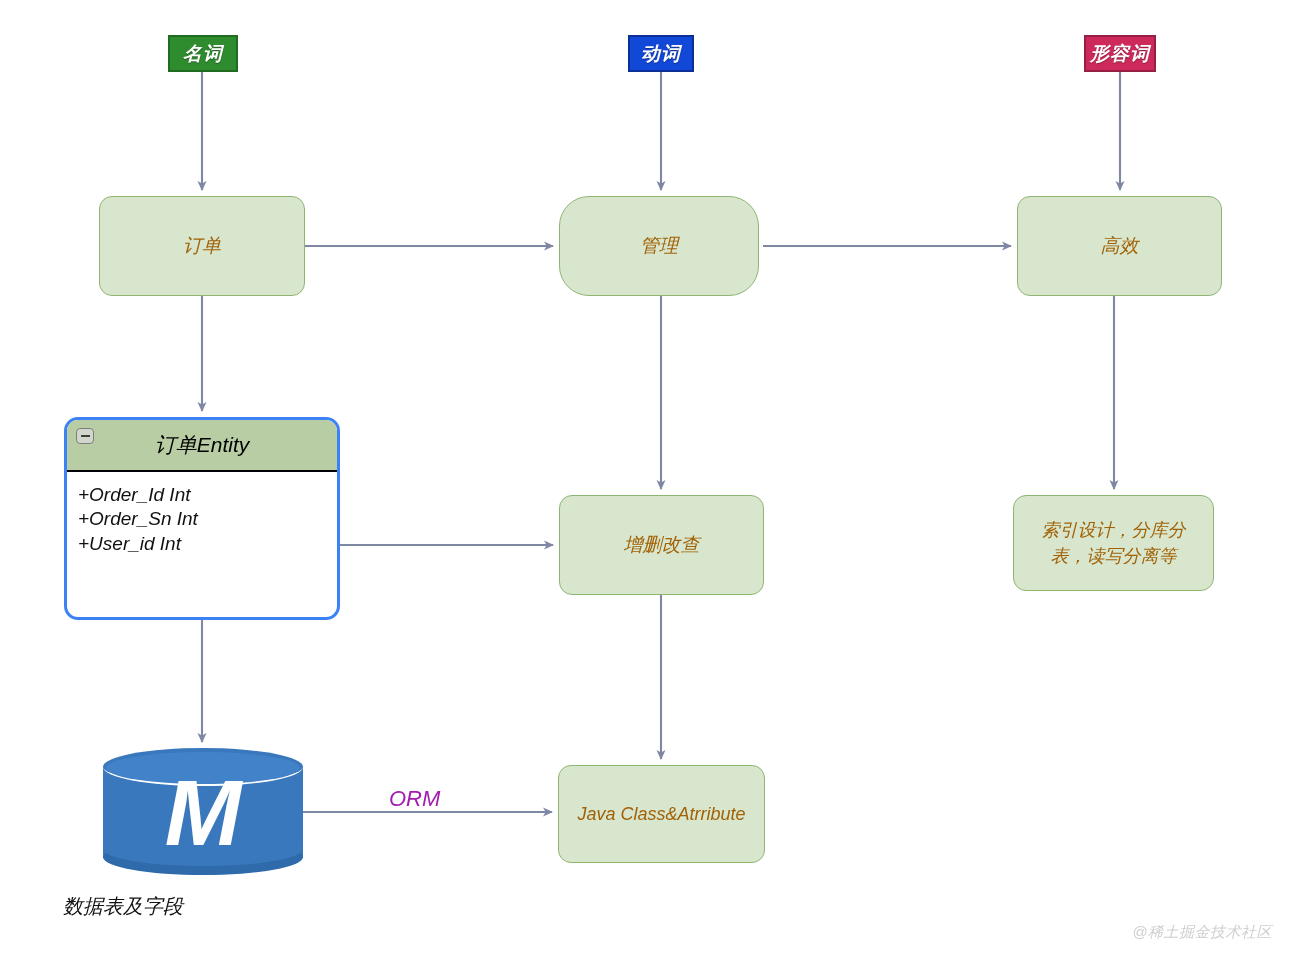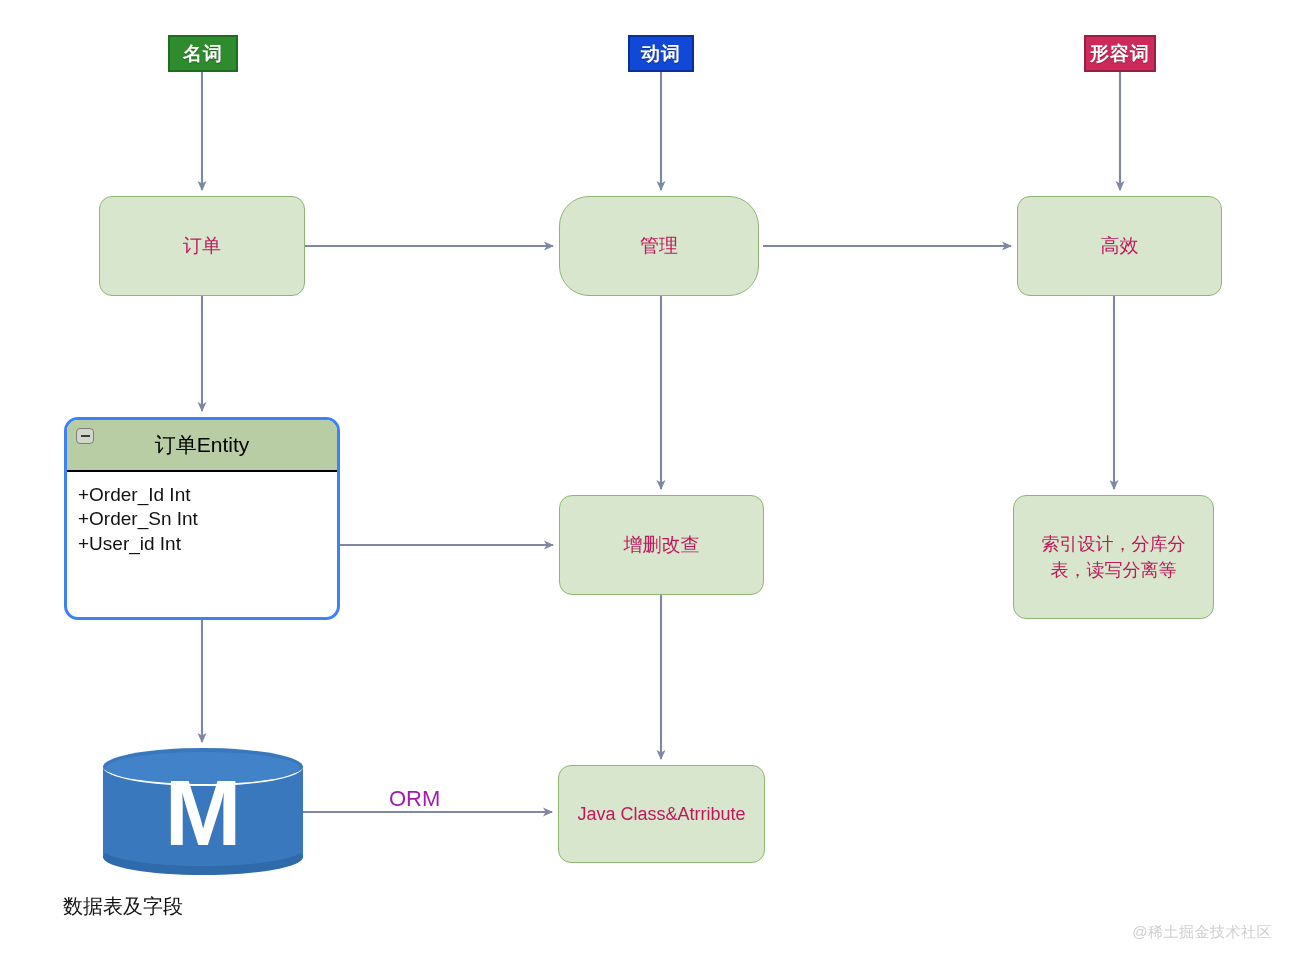--- a/index.html
+++ b/index.html
@@ -7,20 +7,21 @@
     padding: 0;
     background: #ffffff;
   }
   #canvas {
     position: relative;
     width: 1294px;
     height: 960px;
     background: #ffffff;
     font-family: "Liberation Sans", "DejaVu Sans", sans-serif;
     overflow: hidden;
+    font-style: italic;
   }
   #edges {
     position: absolute;
     left: 0; top: 0;
     width: 1294px;
     height: 960px;
     pointer-events: none;
   }
 
   
@@ -56,30 +57,30 @@
   .node {
     position: absolute;
     box-sizing: border-box;
     background: #d8e6cd;
     border: 1.6px solid #8fb573;
     border-radius: 13px;
     display: flex;
     align-items: center;
     justify-content: center;
     text-align: center;
-    color: #be185d;
+    color: #a16207;
     font-size: 19px;
     line-height: 1.45;
     padding: 4px 10px;
   }
   .node-order   { left: 99px;  top: 196px; width: 206px; height: 100px; }
   .node-manage  { left: 559px; top: 196px; width: 200px; height: 100px; border-radius: 30px; }
   .node-eff     { left: 1017px;top: 196px; width: 205px; height: 100px; }
   .node-crud    { left: 559px; top: 495px; width: 205px; height: 100px; }
-  .node-index   { left: 1013px;top: 495px; width: 201px; height: 124px; font-size: 18px; }
+  .node-index   { left: 1013px;top: 495px; width: 201px; height: 96px; font-size: 18px; }
   .node-java    { left: 558px; top: 765px; width: 207px; height: 98px; font-size: 18px; }
 
   
   .entity {
     position: absolute;
     left: 64px; top: 417px;
     width: 276px; height: 203px;
     box-sizing: border-box;
     background: #ffffff;
     border: 3px solid #3b82f6;

